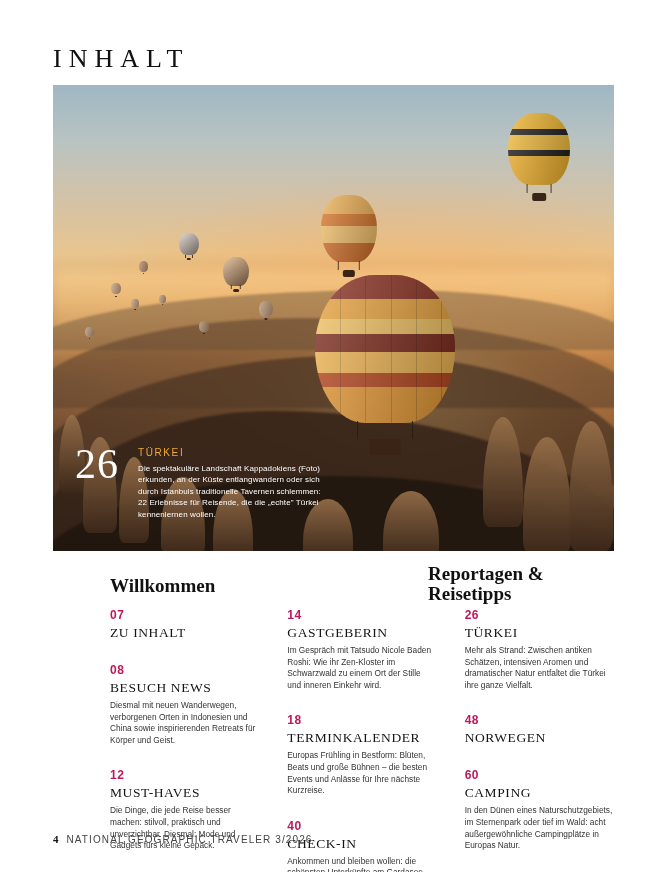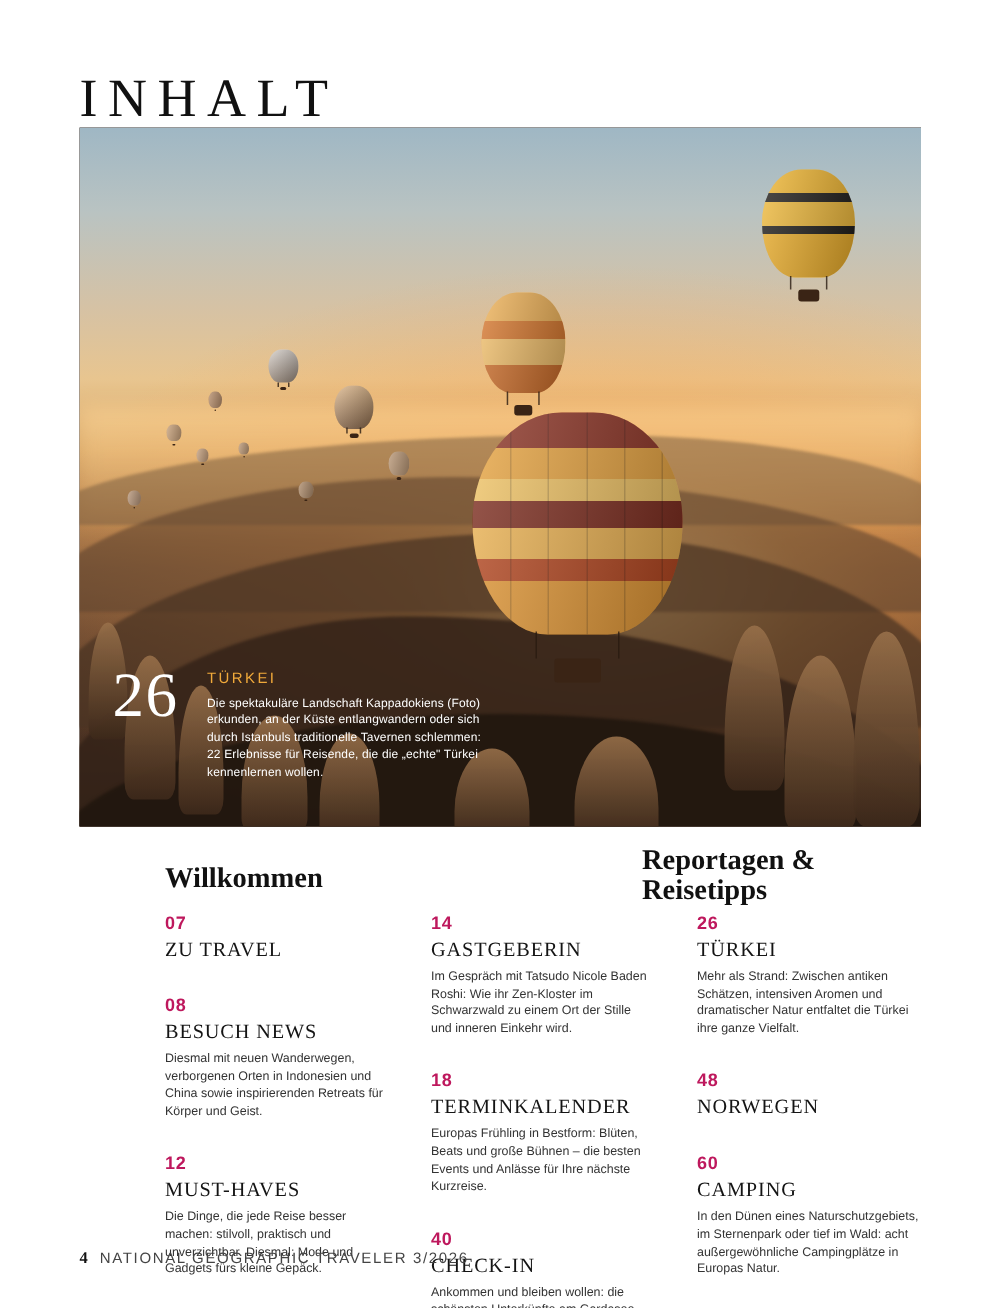--- a/index.html
+++ b/index.html
@@ -17,21 +17,21 @@
     background: #ffffff;
     overflow: hidden;
   }
 
   
   .masthead {
     position: absolute;
     left: 53px;
     top: 44px;
     font-family: "Liberation Serif", serif;
-    font-size: 36px;
+    font-size: 26px;
     letter-spacing: 7px;
     font-weight: 400;
     color: #111111;
   }
 
   
   .hero {
     position: absolute;
     left: 53px;
     top: 85px;
@@ -360,21 +360,21 @@
   <div class="content">
 
     <div class="sec-head willkommen-head">Willkommen</div>
     <div class="sec-head reportagen-head">Reportagen &amp; Reisetipps</div>
 
     <div class="cols">
 
       <div class="col">
         <div class="entry">
           <div class="num">07</div>
-          <div class="ttl">ZU TRAVEL</div>
+          <div class="ttl">ZU INHALT</div>
         </div>
         <div class="entry">
           <div class="num">08</div>
           <div class="ttl">BESUCH NEWS</div>
           <div class="dsc">Diesmal mit neuen Wanderwegen, verborgenen Orten in Indonesien und China sowie inspirierenden Retreats für Körper und Geist.</div>
         </div>
         <div class="entry">
           <div class="num">12</div>
           <div class="ttl">MUST-HAVES</div>
           <div class="dsc">Die Dinge, die jede Reise besser machen: stilvoll, praktisch und unverzichtbar. Diesmal: Mode und Gadgets fürs kleine Gepäck.</div>

